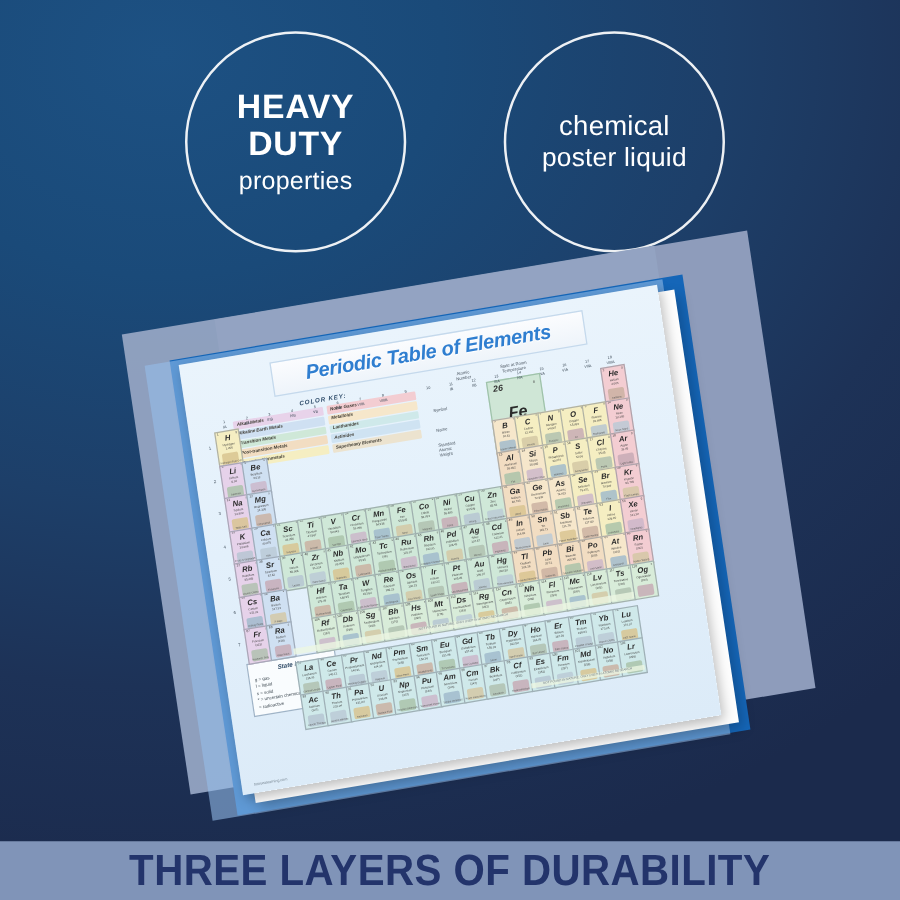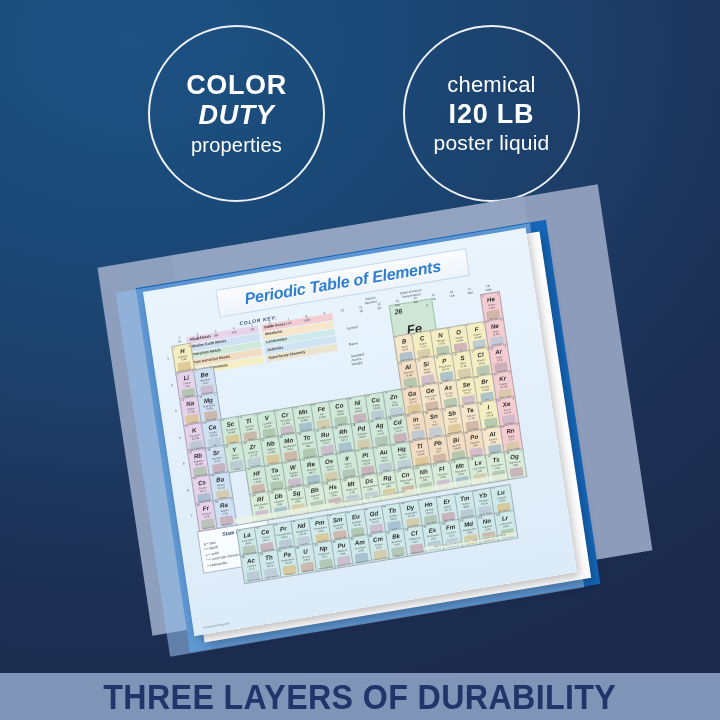--- a/index.html
+++ b/index.html
@@ -17,21 +17,21 @@
   .badge{
     position:absolute;border:2px solid rgba(255,255,255,.92);
     border-radius:50%;display:flex;flex-direction:column;
     align-items:center;justify-content:center;color:#fff;text-align:center;
     line-height:1.06;
   }
   #badge-heavy{left:148px;top:25px;width:173px;height:173px;}
   #badge-paper{left:403px;top:25px;width:173px;height:173px;}
   .b-l1,.b-l2,.b-l3{display:block;}
   #badge-heavy .b-l1,#badge-heavy .b-l2{font-size:27px;font-weight:bold;letter-spacing:.6px;}
-  #badge-heavy .b-l2{margin-top:2px;font-style:italic;}
+  #badge-heavy .b-l2{margin-top:2px;}
   #badge-heavy .b-l3{font-size:20px;font-weight:normal;margin-top:5px;letter-spacing:.2px;}
   #badge-paper .b-l1{font-size:22px;font-weight:normal;letter-spacing:.2px;}
   #badge-paper .b-l2{font-size:27px;font-weight:bold;margin-top:4px;letter-spacing:.8px;}
   #badge-paper .b-l3{font-size:21px;font-weight:normal;margin-top:3px;letter-spacing:.2px;}
 
   
   #sheets{position:absolute;left:0;top:200px;width:720px;height:470px;}
   .sheet{position:absolute;transform-origin:50% 50%;}
   #sheet-back{
     left:196px;top:18px;width:432px;height:370px;
@@ -137,28 +137,27 @@
     font-size:35px;font-weight:bold;color:#23346b;letter-spacing:.4px;
     transform:scaleX(.92);white-space:nowrap;
   }
 </style>
 </head>
 <body>
 
 <div id="stage">
 
   <div class="badge" id="badge-heavy">
-    <span class="b-l1">COLOR</span>
+    <span class="b-l1">HEAVY</span>
     <span class="b-l2">DUTY</span>
     <span class="b-l3">properties</span>
   </div>
 
   <div class="badge" id="badge-paper">
     <span class="b-l1">chemical</span>
-    <span class="b-l2">I20 LB</span>
     <span class="b-l3">poster liquid</span>
   </div>
 
   <div id="sheets">
     <div class="sheet" id="sheet-back"></div>
     <div class="sheet" id="sheet-mid"></div>
     <div class="sheet" id="sheet-blue"></div>
     <div class="sheet" id="sheet-lam"></div>
     <div class="sheet" id="sheet-white"></div>
 

